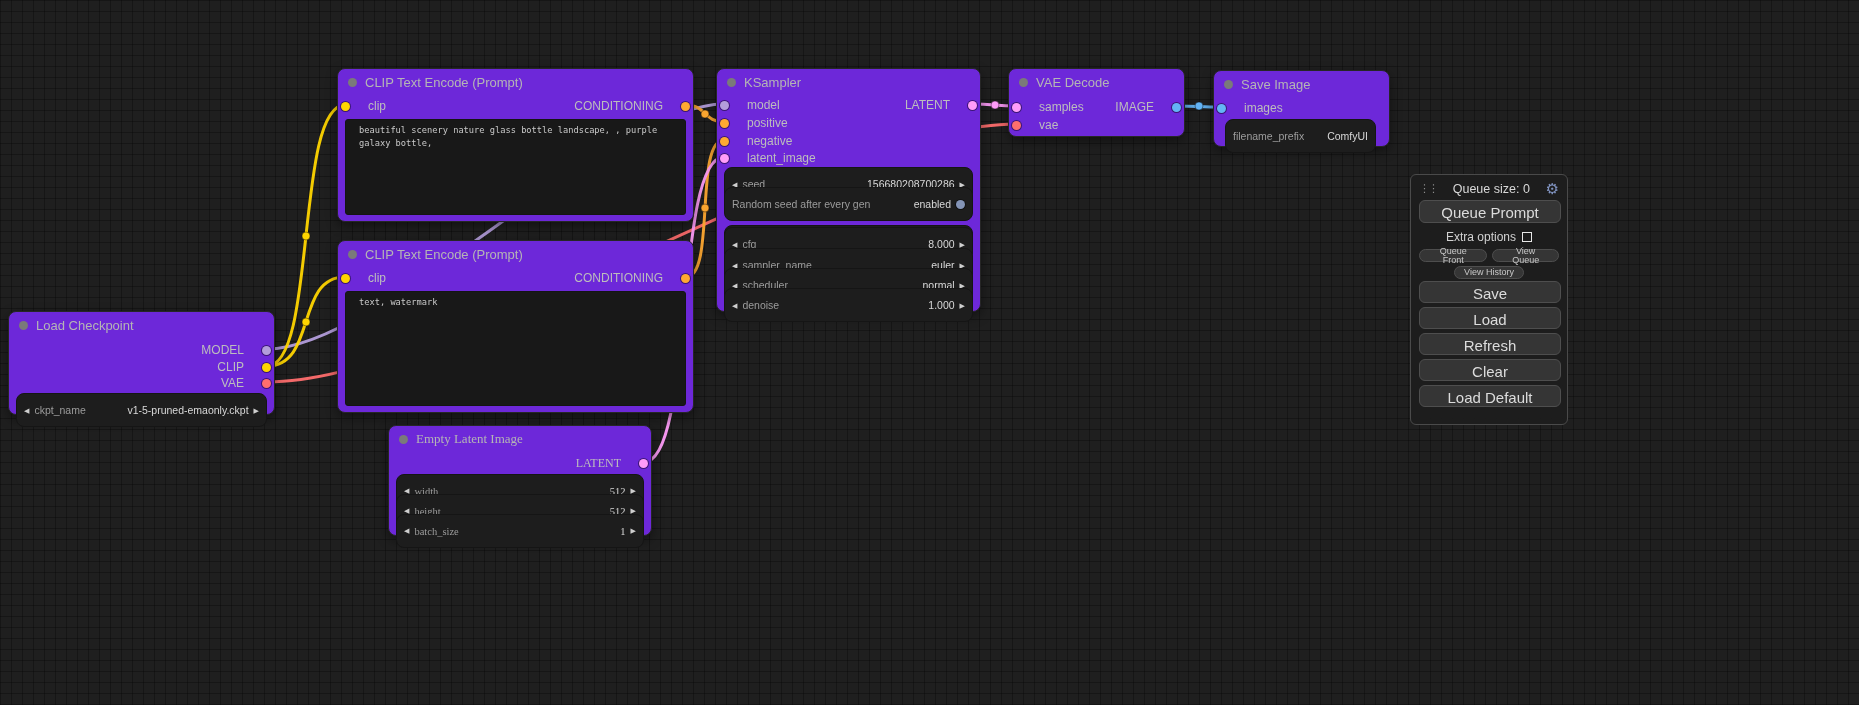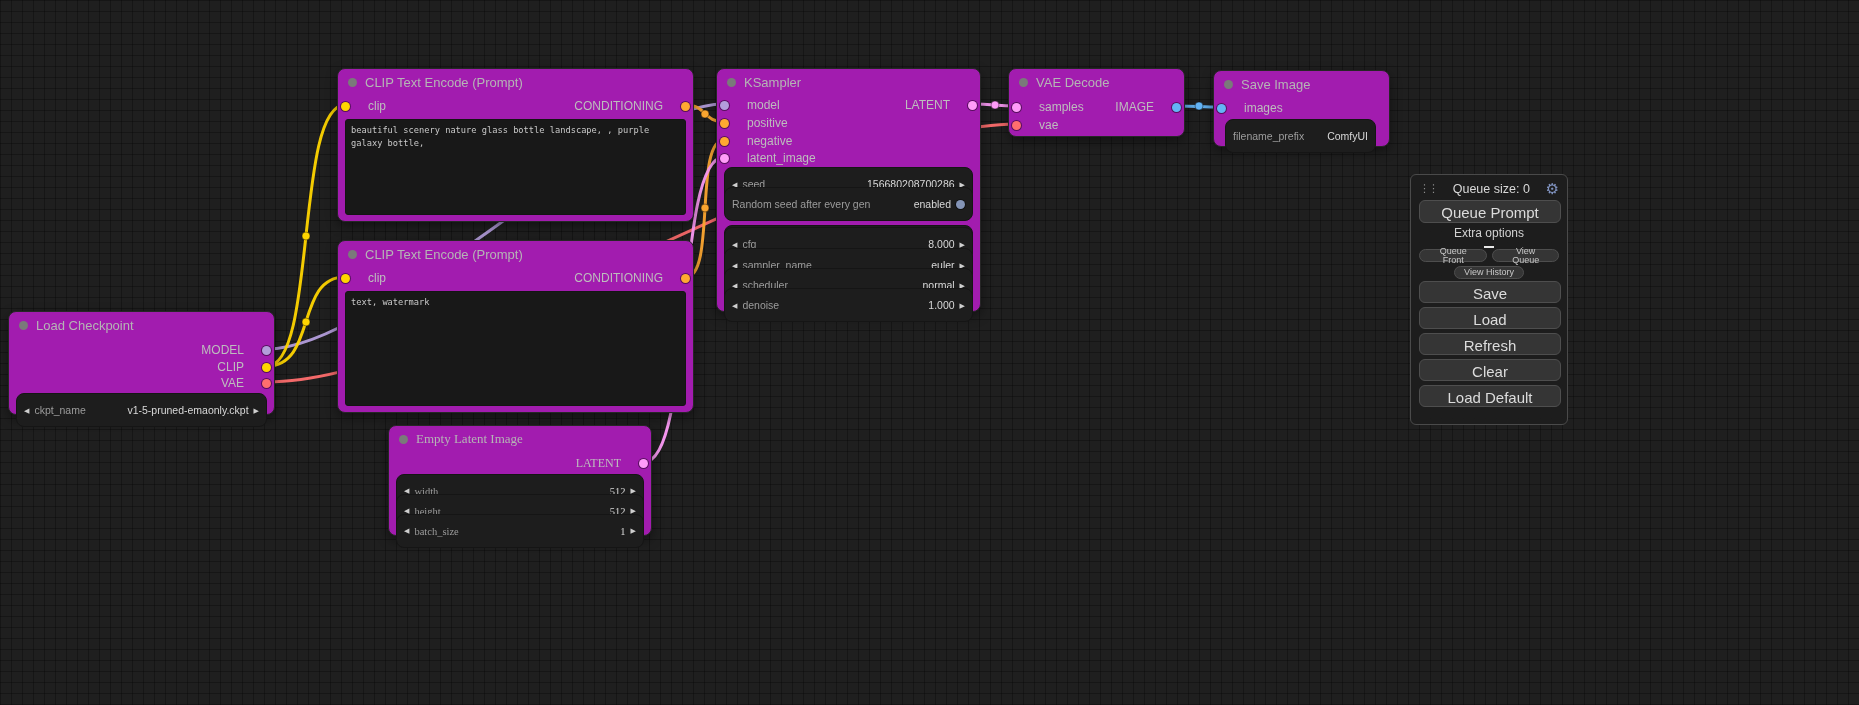--- a/index.html
+++ b/index.html
@@ -9,21 +9,21 @@
     background-color:#1f1f1f;
     background-image:
       linear-gradient(rgba(0,0,0,.28) 1px,transparent 1px),
       linear-gradient(90deg,rgba(0,0,0,.28) 1px,transparent 1px);
     background-size:11px 11px;
   }
   #links{position:absolute;left:0;top:0;width:1859px;height:705px;z-index:1;}
   #links path{fill:none;stroke-width:3;stroke-linecap:round;opacity:.95;}
 
   .node{
-    position:absolute;z-index:2;background:#a21caf;border:1px solid #262626;
+    position:absolute;z-index:2;background:#6d28d9;border:1px solid #262626;
     border-radius:8px;box-shadow:0 4px 12px rgba(0,0,0,.45);box-sizing:border-box;
   }
   .node-title{height:26px;display:flex;align-items:center;gap:8px;padding:0 10px;
     font-size:13px;color:#b5b5b5;white-space:nowrap;overflow:hidden;}
   .tdot{width:9px;height:9px;border-radius:50%;background:#7a7a7a;flex:none;}
 
   .slot{position:absolute;height:14px;display:flex;align-items:center;gap:18px;
     font-size:12px;color:#bdbdbd;white-space:nowrap;}
   .slot.in{left:3px;}
   .slot.out{right:3px;}
@@ -34,38 +34,38 @@
   .widget{position:absolute;left:7px;right:7px;height:15px;background:#1d1d1d;
     border:1px solid #151515;border-radius:8px;display:flex;align-items:center;
     gap:5px;padding:16px 7px;font-size:10.5px;box-sizing:border-box;white-space:nowrap;}
   .wlabel{color:#9c9c9c;overflow:hidden;}
   .wvalue{margin-left:auto;color:#d8d8d8;}
   .warr{color:#cfcfcf;font-size:7px;line-height:1;flex:none;}
   .toggle-dot{width:9px;height:9px;border-radius:50%;background:#8494b6;flex:none;box-shadow:0 0 0 1px rgba(0,0,0,.4);}
 
   .prompt{position:absolute;left:7px;right:7px;background:#181818;border:1px solid #141414;
     border-radius:3px;color:#c9c9c9;font-family:"DejaVu Sans Mono",monospace;
-    font-size:8.7px;line-height:1.55;padding:4px 5px;white-space:pre-wrap;
+    font-size:8.7px;line-height:1.55;padding:4px 13px;white-space:pre-wrap;
     overflow-wrap:break-word;box-sizing:border-box;overflow:hidden;}
 
   .menu{position:absolute;left:1410px;top:174px;width:158px;height:251px;z-index:3;
     background:rgba(30,30,30,.95);border:1px solid #4a4a4a;border-radius:6px;
     box-sizing:border-box;display:flex;flex-direction:column;align-items:center;
     padding:5px 8px;}
   .menu-header{display:flex;align-items:center;width:100%;height:17px;margin-bottom:3px;}
   .drag{color:#8d8d8d;font-size:11px;letter-spacing:-2px;line-height:1;cursor:grab;}
   .qsize{flex:1;text-align:center;font-size:12.5px;color:#d8d8d8;}
   .gear{color:#8093c0;font-size:15px;line-height:1;cursor:pointer;}
   .btn{display:block;width:142px;height:22px;margin:0 auto 4px;background:#353535;
     border:1px solid #4e4e4e;border-radius:6px;color:#dcdcdc;font-size:15px;
     font-family:"Liberation Sans",sans-serif;line-height:1;cursor:pointer;padding:4px;}
   .btn.qp{height:23px;margin-bottom:5px;}
   .btn.save-gap{}
   .extra-row{display:flex;align-items:center;justify-content:center;gap:6px;height:16px;
-    margin:1px 0 2px;font-size:12px;color:#d2d2d2;width:100%;flex-direction:column;}
+    margin:1px 0 2px;font-size:12px;color:#d2d2d2;width:100%;}
   .checkbox{width:10px;height:10px;border:1px solid #e8e8e8;background:transparent;
     display:inline-block;box-sizing:border-box;cursor:pointer;}
   .pill-row{display:flex;justify-content:center;gap:5px;margin:2px 0;width:100%;align-items:center;}
   .pill{height:13px;background:#353535;border:1px solid #4e4e4e;border-radius:8px;
     color:#c8c8c8;font-size:9px;font-family:"Liberation Sans",sans-serif;
     display:flex;align-items:center;padding:0 9px;line-height:1;cursor:pointer;}
 </style>
 </head>
 <body>
 

